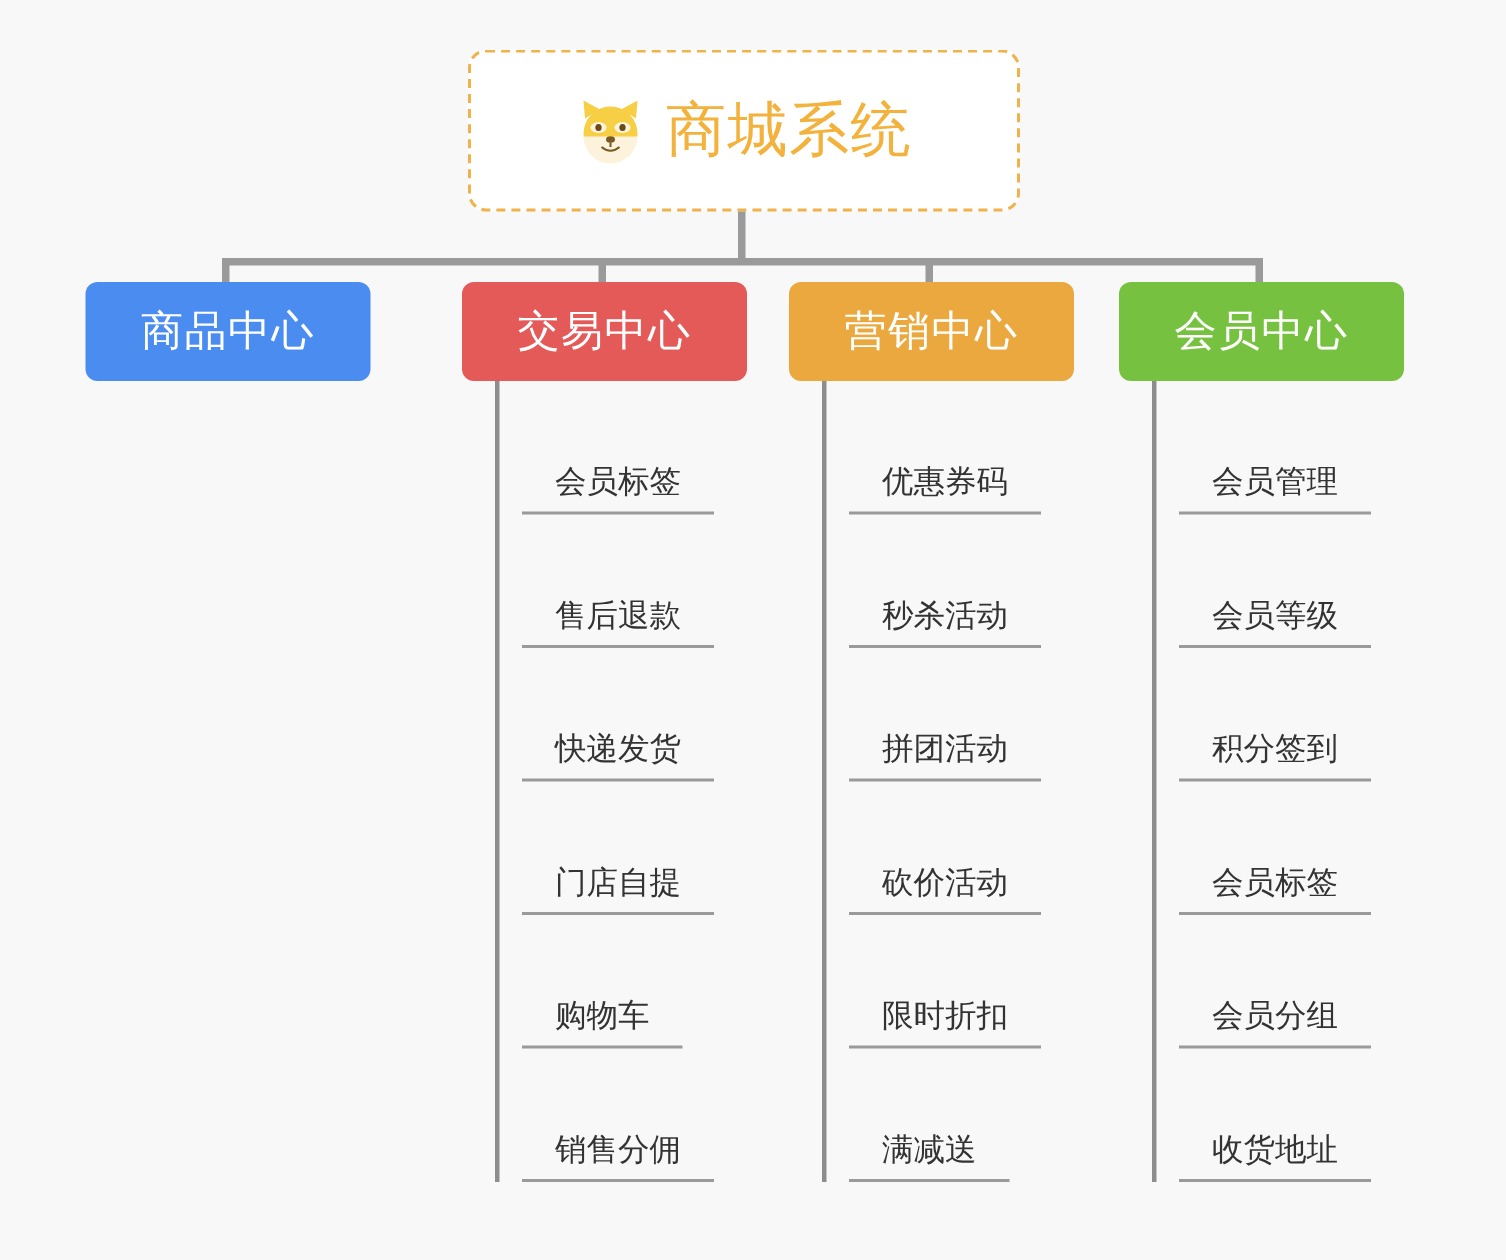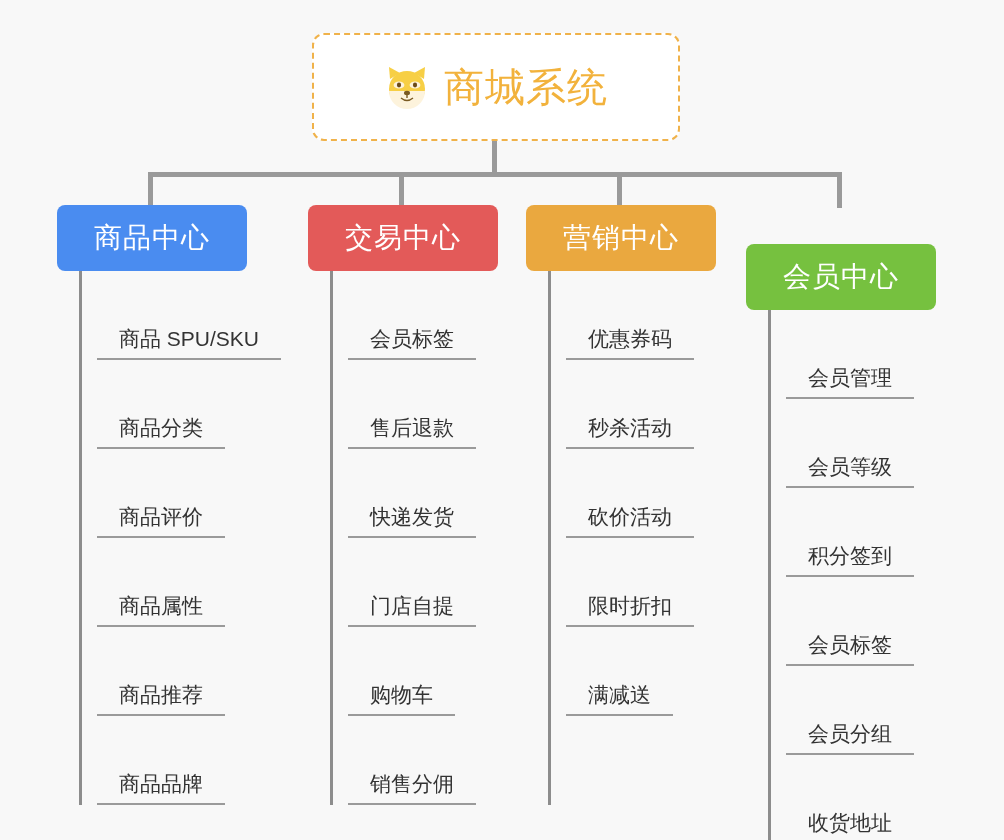--- a/index.html
+++ b/index.html
@@ -71,21 +71,21 @@
     position: absolute;
     top: 172px;
     width: 5px;
     height: 36px;
     background: #9a9a9a;
   }
 
   
   .column {
     position: absolute;
-    top: 205px;
+    top: 188px;
     width: 190px;
   }
   .col-header {
     height: 66px;
     border-radius: 8px;
     display: flex;
     align-items: center;
     justify-content: center;
     color: #ffffff;
     font-size: 28px;
@@ -157,41 +157,20 @@
   <div class="bus-bar" style="background: rgb(154, 154, 154);"></div>
   <div class="bus-drop" style="left: 148px; background: rgb(154, 154, 154);"></div>
   <div class="bus-drop" style="left: 399px; background: rgb(154, 154, 154);"></div>
   <div class="bus-drop" style="left: 617px; background: rgb(154, 154, 154);"></div>
   <div class="bus-drop" style="left: 837px; background: rgb(154, 154, 154);"></div>
 
   <div class="column" style="left:57px;">
     <div class="col-header" style="background: rgb(74, 140, 240);">
       <span>商品中心</span>
     </div>
-    <div class="col-body">
-      <div class="col-spine" style="height: 534px;"></div>
-      <div class="leaf">
-          <span class="leaf-label">商品 SPU/SKU</span>
-        </div>
-      <div class="leaf">
-          <span class="leaf-label">商品分类</span>
-        </div>
-      <div class="leaf">
-          <span class="leaf-label">商品评价</span>
-        </div>
-      <div class="leaf">
-          <span class="leaf-label">商品属性</span>
-        </div>
-      <div class="leaf">
-          <span class="leaf-label">商品推荐</span>
-        </div>
-      <div class="leaf">
-          <span class="leaf-label">商品品牌</span>
-        </div>
-    </div>
   </div>
 
   <div class="column" style="left:308px;text-align:right;">
     <div class="col-header" style="background: rgb(227, 90, 89);">
       <span>交易中心</span>
     </div>
     <div class="col-body">
       <div class="col-spine" style="height: 534px;"></div>
       <div class="leaf">
           <span class="leaf-label">会员标签</span>
@@ -220,32 +199,35 @@
     </div>
     <div class="col-body">
       <div class="col-spine" style="height: 534px;"></div>
       <div class="leaf">
           <span class="leaf-label">优惠券码</span>
         </div>
       <div class="leaf">
           <span class="leaf-label">秒杀活动</span>
         </div>
       <div class="leaf">
+          <span class="leaf-label">拼团活动</span>
+        </div>
+      <div class="leaf">
           <span class="leaf-label">砍价活动</span>
         </div>
       <div class="leaf">
           <span class="leaf-label">限时折扣</span>
         </div>
       <div class="leaf">
           <span class="leaf-label">满减送</span>
         </div>
     </div>
   </div>
 
-  <div class="column" style="left:746px;margin-top:39px;">
+  <div class="column" style="left:746px;">
     <div class="col-header" style="background: rgb(118, 193, 63);">
       <span>会员中心</span>
     </div>
     <div class="col-body">
       <div class="col-spine" style="height: 534px;"></div>
       <div class="leaf">
           <span class="leaf-label">会员管理</span>
         </div>
       <div class="leaf">
           <span class="leaf-label">会员等级</span>

